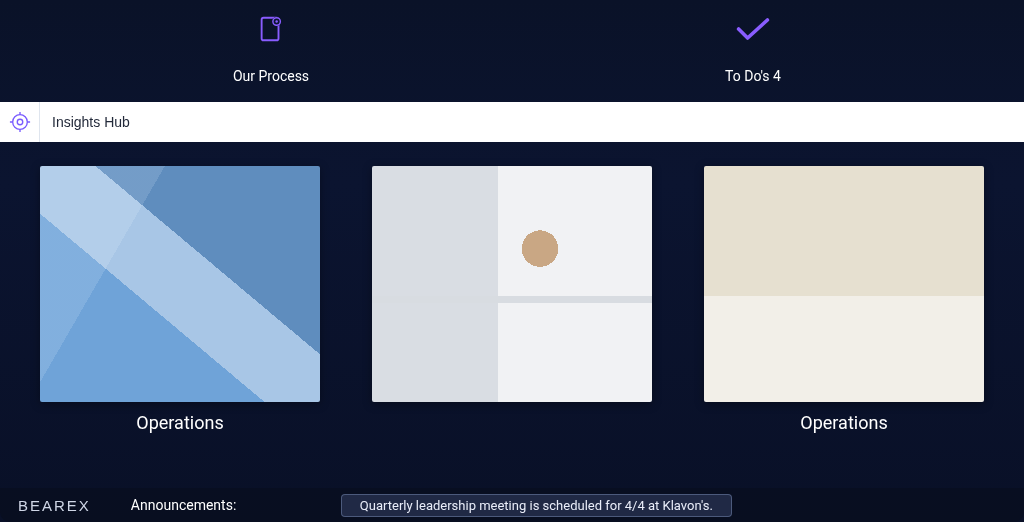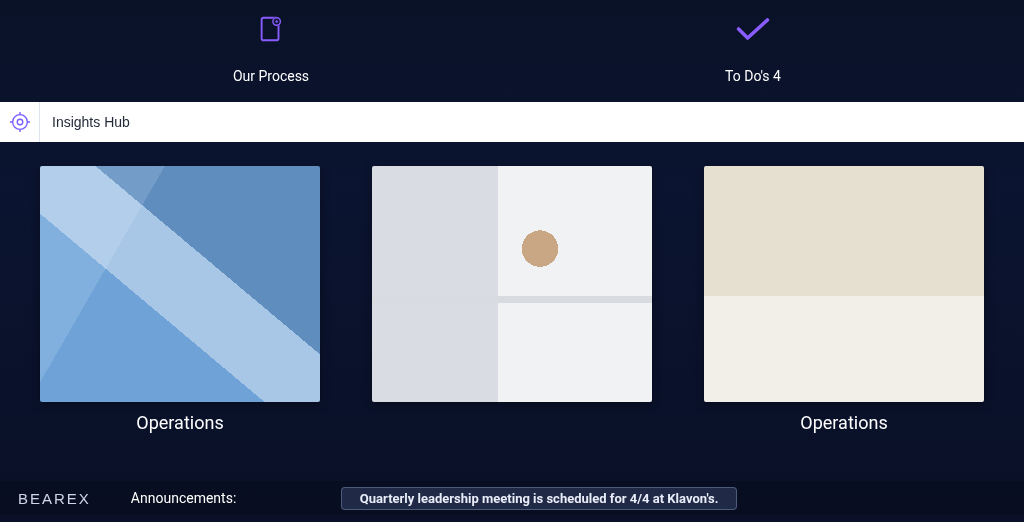--- a/index.html
+++ b/index.html
@@ -94,34 +94,34 @@
   .thumb.mgmt{
     background:
       linear-gradient(180deg,#e6e0d0 0 55%,#f2efe8 55% 100%);
   }
   .card-title{
     font-size:18px;font-weight:400;color:var(--text);
   }
 
   
   .footer{
-    position:absolute;left:0;right:0;bottom:7px;
+    position:absolute;left:0;right:0;bottom:0;
     height:34px;
     background:rgba(8,14,32,.85);
     display:flex;align-items:center;
     padding:0 18px;
     gap:40px;
   }
   .brand{
     font-family:"Arial Narrow",Arial,sans-serif;
     letter-spacing:2px;font-size:15px;color:#cfd6e6;font-weight:300;
   }
   .ann-label{font-size:14px;color:var(--text);min-width:170px;}
   .ann-wrap{
-    flex:1;display:flex;align-items:flex-start;font-weight:bold;
+    flex:1;display:flex;align-items:flex-start;
   }
   .ann-pill{
     background:rgba(120,140,200,.22);
     border:1px solid rgba(160,180,230,.35);
     border-radius:4px;
     padding:3px 18px;
     font-size:13px;color:#e9edf9;
     white-space:nowrap;
   }
 

